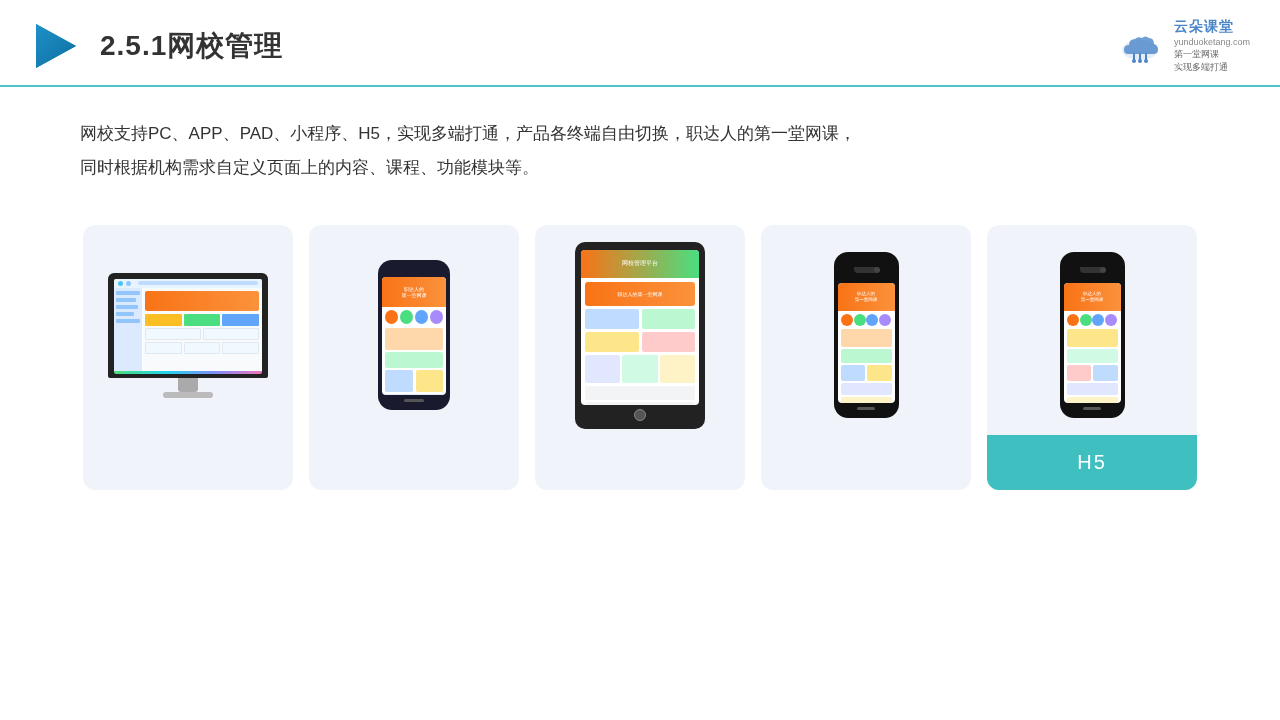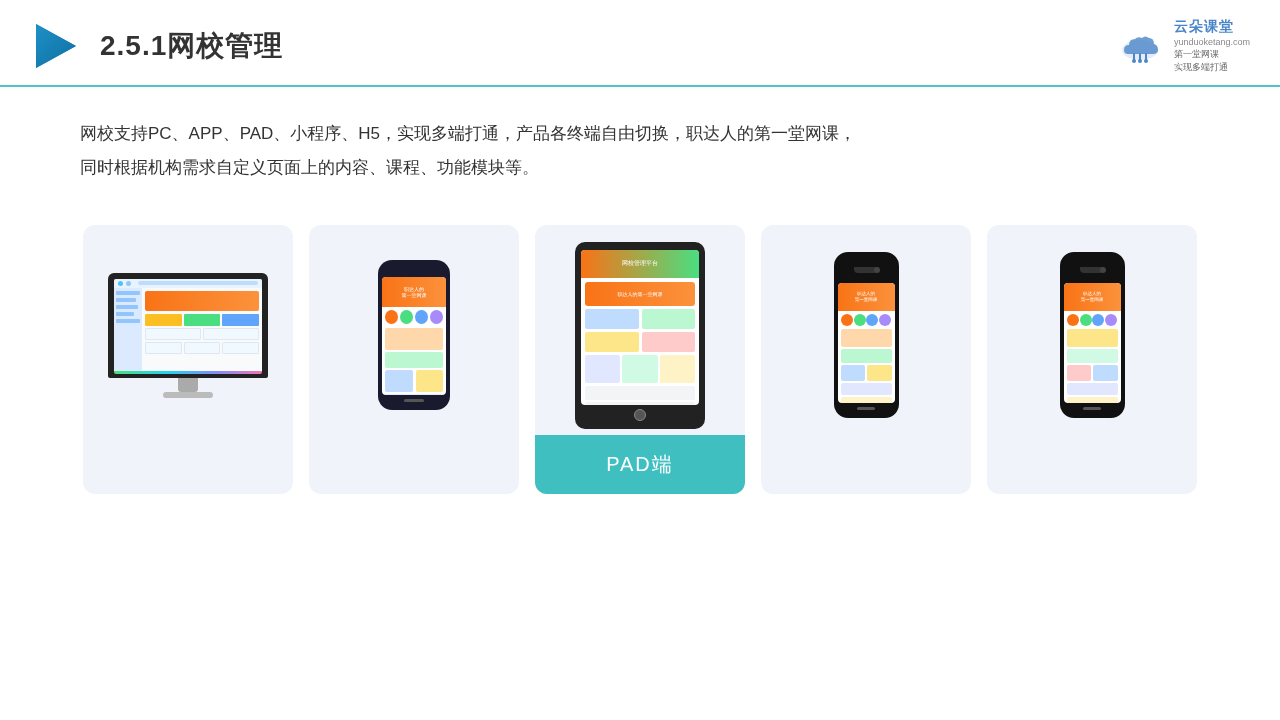--- a/index.html
+++ b/index.html
@@ -479,21 +479,20 @@
                 <div style="height:28px;background:#fef3c7;border-radius:2px;"></div>
               </div>
               <div style="height:14px;background:#f3f4f6;border-radius:2px;margin-top:3px;"></div>
               <div style="height:14px;background:#f3f4f6;border-radius:2px;margin-top:2px;"></div>
             </div>
           </div>
           <div class="tablet-home-btn"></div>
         </div>
       </div>
     </div>
-    <div class="card-label">PAD端</div>
   </div>
 
   <div class="card">
     <div class="card-image-area">
       <div class="phone-mini-mock">
         <div class="phone-mini-border">
           <div style="position:relative;text-align:center;margin-bottom:3px;">
             <div class="phone-mini-notch" style="width:24px;height:6px;background:#333;border-radius:0 0 4px 4px;margin:0 auto 3px;display:inline-block;position:relative;">
               <div style="width:6px;height:6px;border-radius:50%;background:#444;position:absolute;right:-2px;top:0;"></div>
             </div>
@@ -548,15 +547,16 @@
                 <div style="flex:1;height:16px;background:#bfdbfe;border-radius:2px;"></div>
               </div>
               <div style="height:12px;background:#e0e7ff;border-radius:2px;margin-bottom:2px;"></div>
               <div style="height:10px;background:#fef3c7;border-radius:2px;"></div>
             </div>
           </div>
           <div class="phone-mini-home"></div>
         </div>
       </div>
     </div>
+    <div class="card-label">H5</div>
   </div>
 
 </div>
 
 </body></html>

